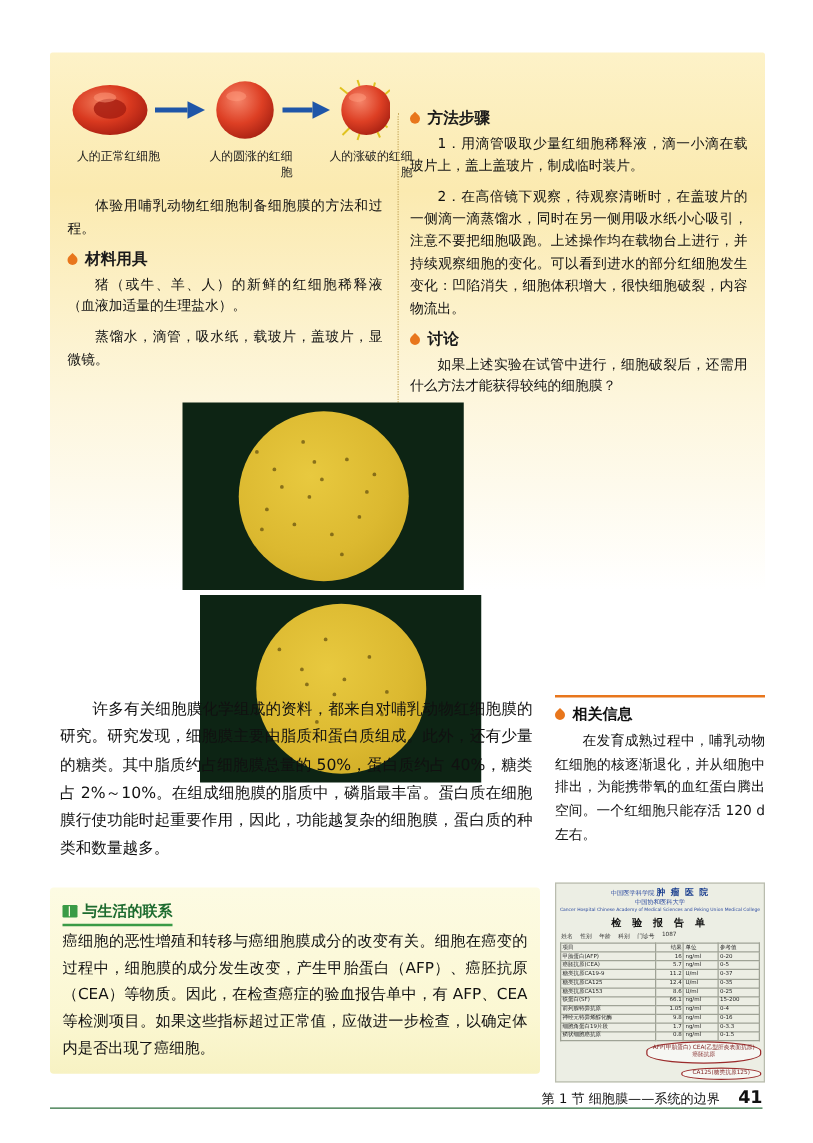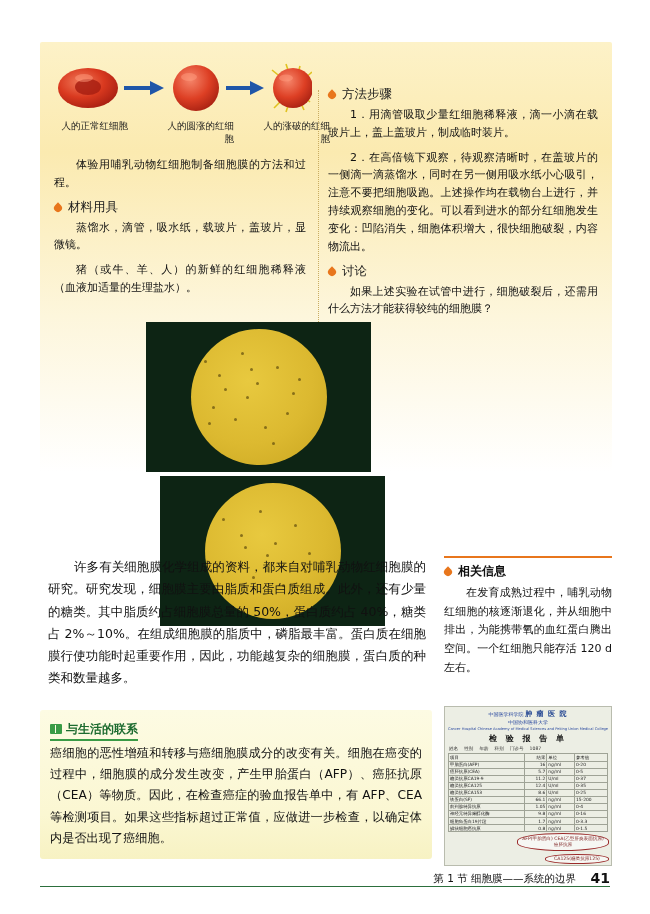--- a/index.html
+++ b/index.html
@@ -24,21 +24,21 @@
 
   
   .cells{position:absolute;left:14px;top:14px;width:258px;height:88px;}
   .cell-lbl{
     position:absolute;text-align:right;font-size:9.5px;line-height:1.35;
     color:#1a1a1a;width:74px;
   }
 
   
   .sec-h{
-    font-size:12.5px;font-weight:normal;color:#1a1a1a;
+    font-size:12.5px;font-weight:bold;color:#1a1a1a;
     margin:0 0 3px 0;display:flex;align-items:center;gap:5px;
     font-family:"DejaVu Sans","Liberation Sans",sans-serif;
   }
   .drop{
     width:9px;height:11px;display:inline-block;position:relative;flex:0 0 auto;
   }
   .drop:before{
     content:"";position:absolute;left:0;top:2px;width:8px;height:8px;
     background:#e8761c;border-radius:0 60% 60% 60%;transform:rotate(45deg);
   }
@@ -199,22 +199,22 @@
 
     <div class="vline"></div>
 
     <div class="exp-left" style="top:114px;">
       <p class="body-t">体验用哺乳动物红细胞制备细胞膜的方法和过程。</p>
 
       <div class="sec-h">
         <span class="drop"></span>
         <span>材料用具</span>
       </div>
+      <p class="body-t">猪（或牛、羊、人）的新鲜的红细胞稀释液（血液加适量的生理盐水）。</p>
       <p class="body-t">蒸馏水，滴管，吸水纸，载玻片，盖玻片，显微镜。</p>
-      <p class="body-t">猪（或牛、羊、人）的新鲜的红细胞稀释液（血液加适量的生理盐水）。</p>
     </div>
 
     <div class="exp-right">
       <div class="sec-h">
         <span class="drop"></span>
         <span>方法步骤</span>
       </div>
       <p class="body-t">1．用滴管吸取少量红细胞稀释液，滴一小滴在载玻片上，盖上盖玻片，制成临时装片。</p>
       <p class="body-t">2．在高倍镜下观察，待观察清晰时，在盖玻片的一侧滴一滴蒸馏水，同时在另一侧用吸水纸小心吸引，注意不要把细胞吸跑。上述操作均在载物台上进行，并持续观察细胞的变化。可以看到进水的部分红细胞发生变化：凹陷消失，细胞体积增大，很快细胞破裂，内容物流出。</p>
 

